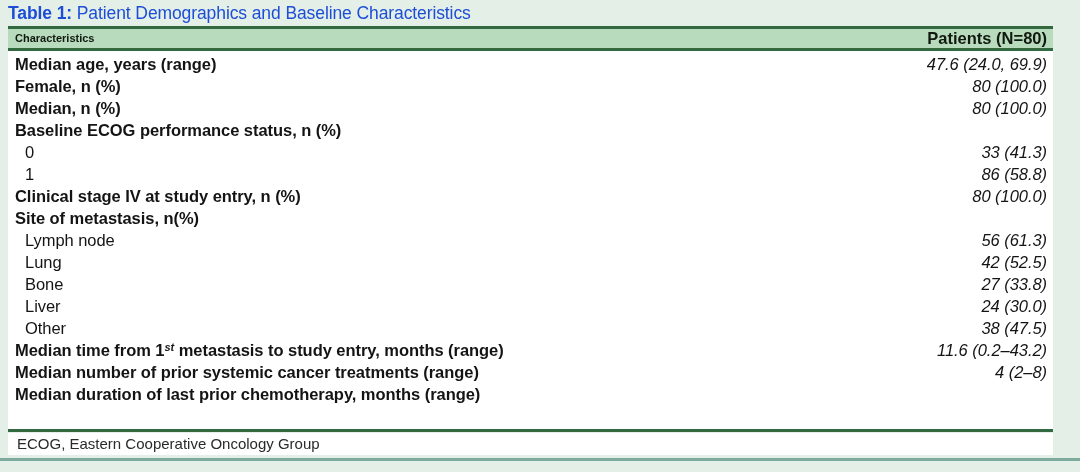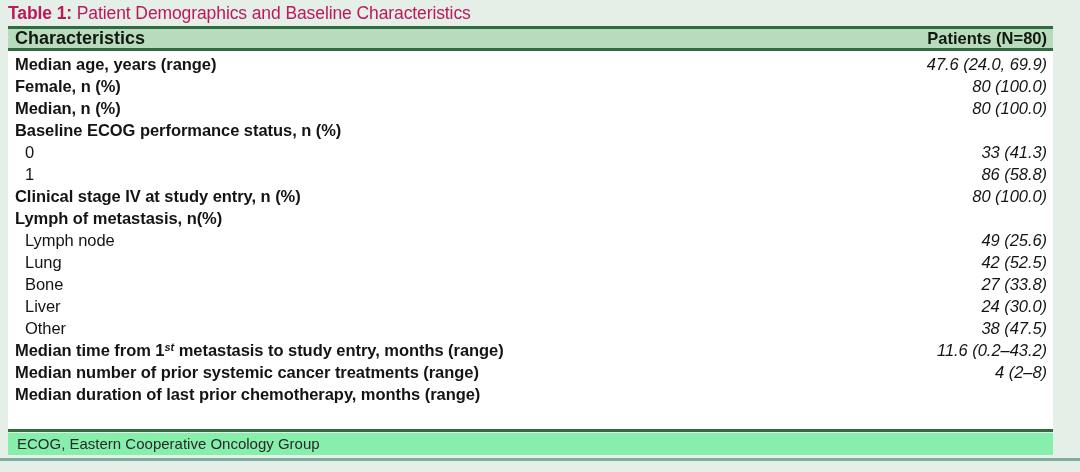--- a/index.html
+++ b/index.html
@@ -24,21 +24,21 @@
   .table-caption {
     position: absolute;
     left: 8px;
     top: 2px;
     width: 1045px;
     height: 24px;
     font-size: 17.5px;
     line-height: 22px;
     letter-spacing: -0.1px;
     white-space: nowrap;
-    color: #be185d;
+    color: #1d4ed8;
   }
   .table-caption .cap-label {
     font-weight: bold;
   }
   
   .table-frame {
     position: absolute;
     left: 8px;
     top: 26px;
     width: 1045px;
@@ -69,21 +69,21 @@
     width: 1045px;
     height: 3px;
     background: #33693f;
   }
   .head-cell-left {
     position: absolute;
     left: 7px;
     top: 3px;
     height: 19px;
     line-height: 19px;
-    font-size: 18px;
+    font-size: 11px;
     font-weight: bold;
     white-space: nowrap;
     color: #10180f;
   }
   .head-cell-right {
     position: absolute;
     right: 6px;
     top: 3px;
     height: 19px;
     line-height: 19px;
@@ -150,21 +150,21 @@
   .footnote {
     position: absolute;
     left: 8px;
     top: 433px;
     width: 1045px;
     height: 22px;
     line-height: 22px;
     font-size: 15px;
     color: #2a2a2a;
     white-space: nowrap;
-    background: #86efac;
+    background: #ffffff;
   }
   .footnote-text {
     padding-left: 9px;
   }
   .page-rule {
     position: absolute;
     left: 0;
     top: 458px;
     width: 1080px;
     height: 3px;
@@ -210,26 +210,26 @@
         </div>
         <div class="row indent">
           <div class="row-label">1</div>
           <div class="row-value">86 (58.8)</div>
         </div>
         <div class="row bold">
           <div class="row-label">Clinical stage IV at study entry, n (%)</div>
           <div class="row-value">80 (100.0)</div>
         </div>
         <div class="row bold">
-          <div class="row-label">Lymph of metastasis, n(%)</div>
+          <div class="row-label">Site of metastasis, n(%)</div>
           <div class="row-value"></div>
         </div>
         <div class="row indent">
           <div class="row-label">Lymph node</div>
-          <div class="row-value">49 (25.6)</div>
+          <div class="row-value">56 (61.3)</div>
         </div>
         <div class="row indent">
           <div class="row-label">Lung</div>
           <div class="row-value">42 (52.5)</div>
         </div>
         <div class="row indent">
           <div class="row-label">Bone</div>
           <div class="row-value">27 (33.8)</div>
         </div>
         <div class="row indent">

